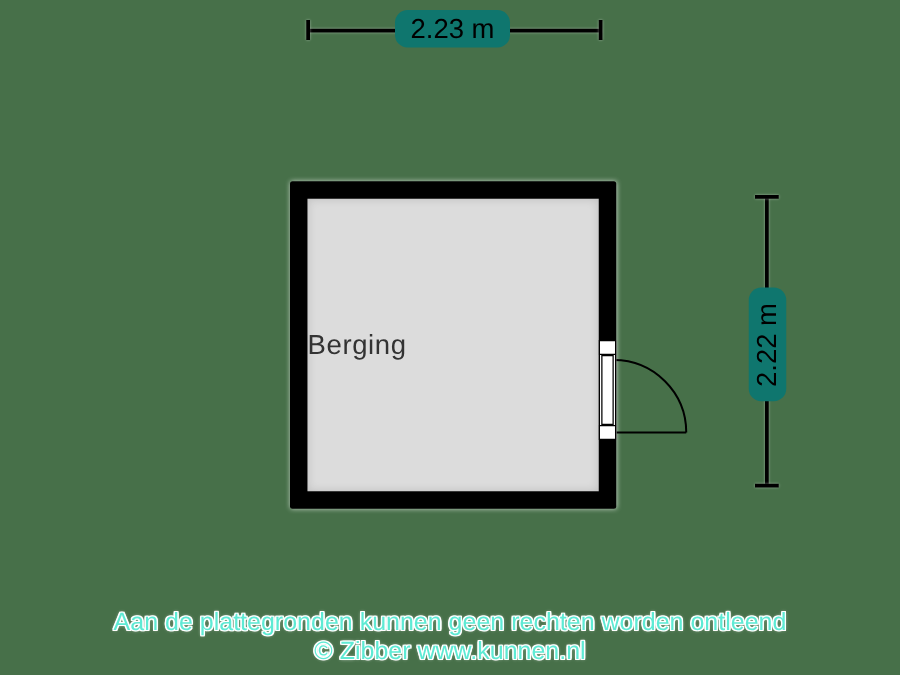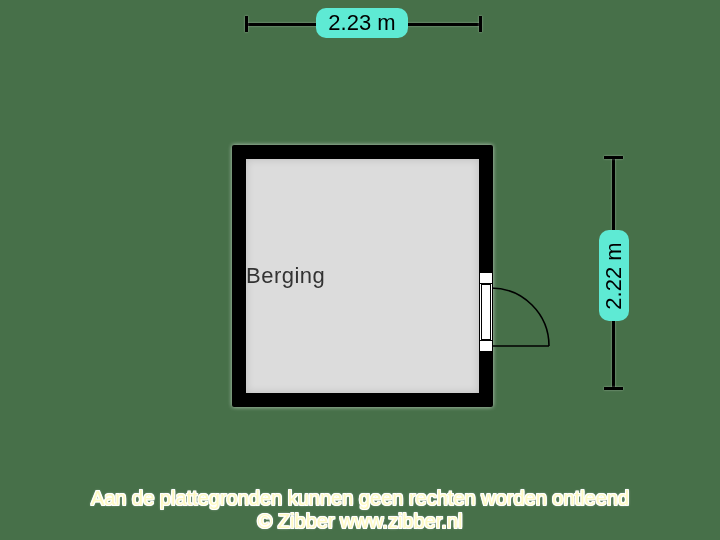--- a/index.html
+++ b/index.html
@@ -37,31 +37,31 @@
     background:#fff;border:1px solid #000;box-sizing:border-box;
   }
   .door-jamb.top{top:272px;}
   .door-jamb.bottom{top:340px;}
   .door-swing{position:absolute;left:480px;top:266px;}
   
   .dim-line{position:absolute;background:#000;box-shadow:0 0 2px rgba(255,255,255,.5);}
   .dim-line.h{height:3px;}
   .dim-line.v{width:3px;}
   .dim-label{
-    position:absolute;background:#5eead4;border-radius:10px;
+    position:absolute;background:#0f766e;border-radius:10px;
     display:flex;align-items:center;justify-content:center;
     color:#000;font-size:22px;
   }
   .dim-label .rot{
     transform:rotate(-90deg);white-space:nowrap;
   }
   
   .footer{
     position:absolute;left:0;top:487px;width:720px;text-align:center;
-    color:#fef9c3;font-size:20px;line-height:23px;
+    color:#5eead4;font-size:20px;line-height:23px;
     text-shadow:
       -1px -1px 0 #fff, 1px -1px 0 #fff, -1px 1px 0 #fff, 1px 1px 0 #fff,
       0 -1px 0 #fff, 0 1px 0 #fff, -1px 0 0 #fff, 1px 0 0 #fff, 0 0 3px #fff;
   }
 </style>
 </head>
 <body>
 
 <div class="stage">
 
@@ -88,16 +88,16 @@
 
   <div class="dim-line v" style="left:612px;top:158px;height:230px;"></div>
   <div class="dim-line h" style="left:604px;top:156px;width:19px;"></div>
   <div class="dim-line h" style="left:604px;top:387px;width:19px;"></div>
   <div class="dim-label" style="left:599px;top:230px;width:30px;height:91px;">
     <span class="rot">2.22 m</span>
   </div>
 
   <div class="footer">
     <div>Aan de plattegronden kunnen geen rechten worden ontleend</div>
-    <div>© Zibber www.zibber.nl</div>
+    <div>© Zibber www.kunnen.nl</div>
   </div>
 
 </div>
 
 </body></html>

